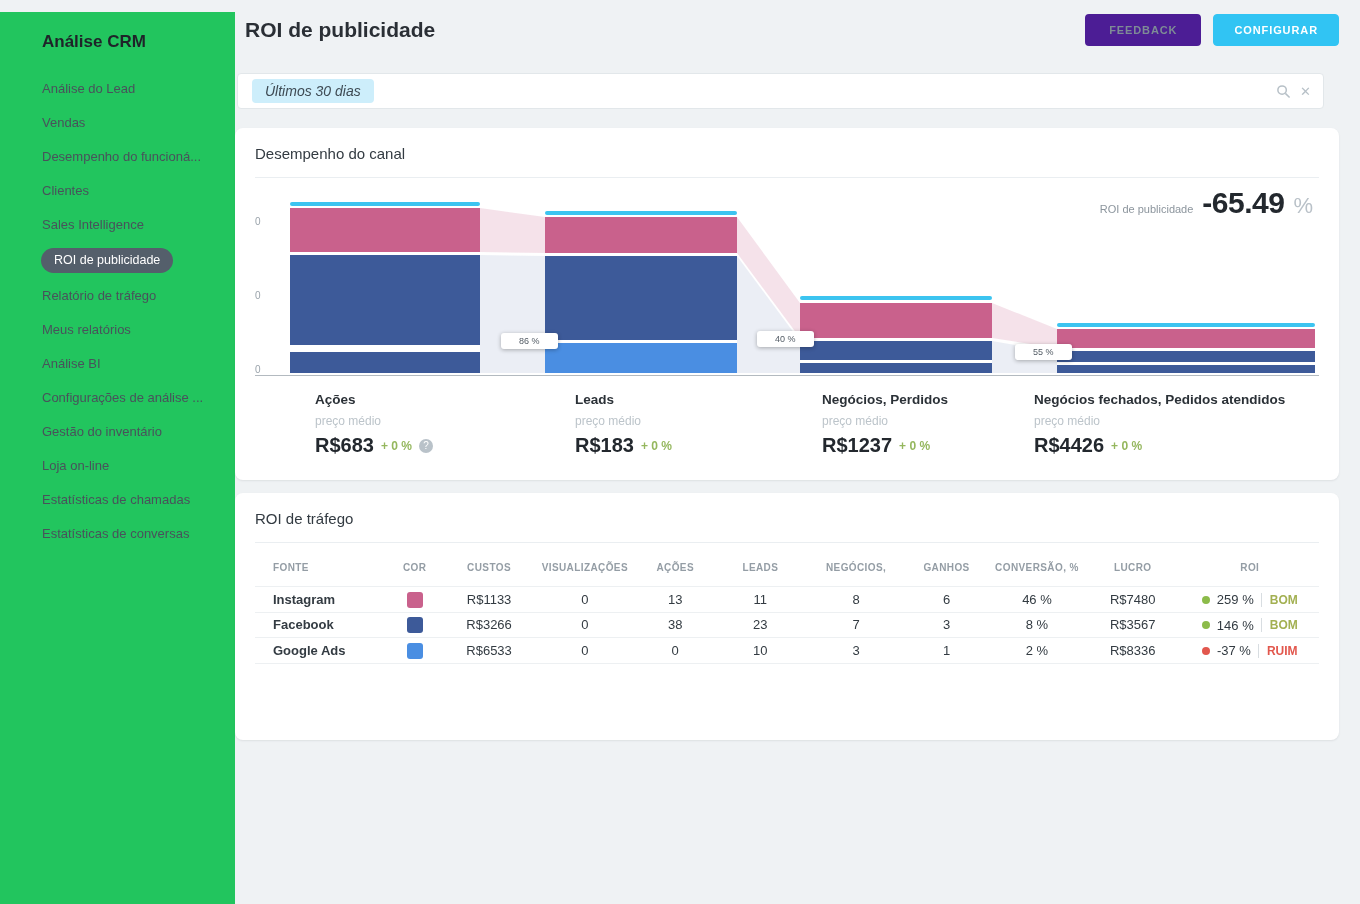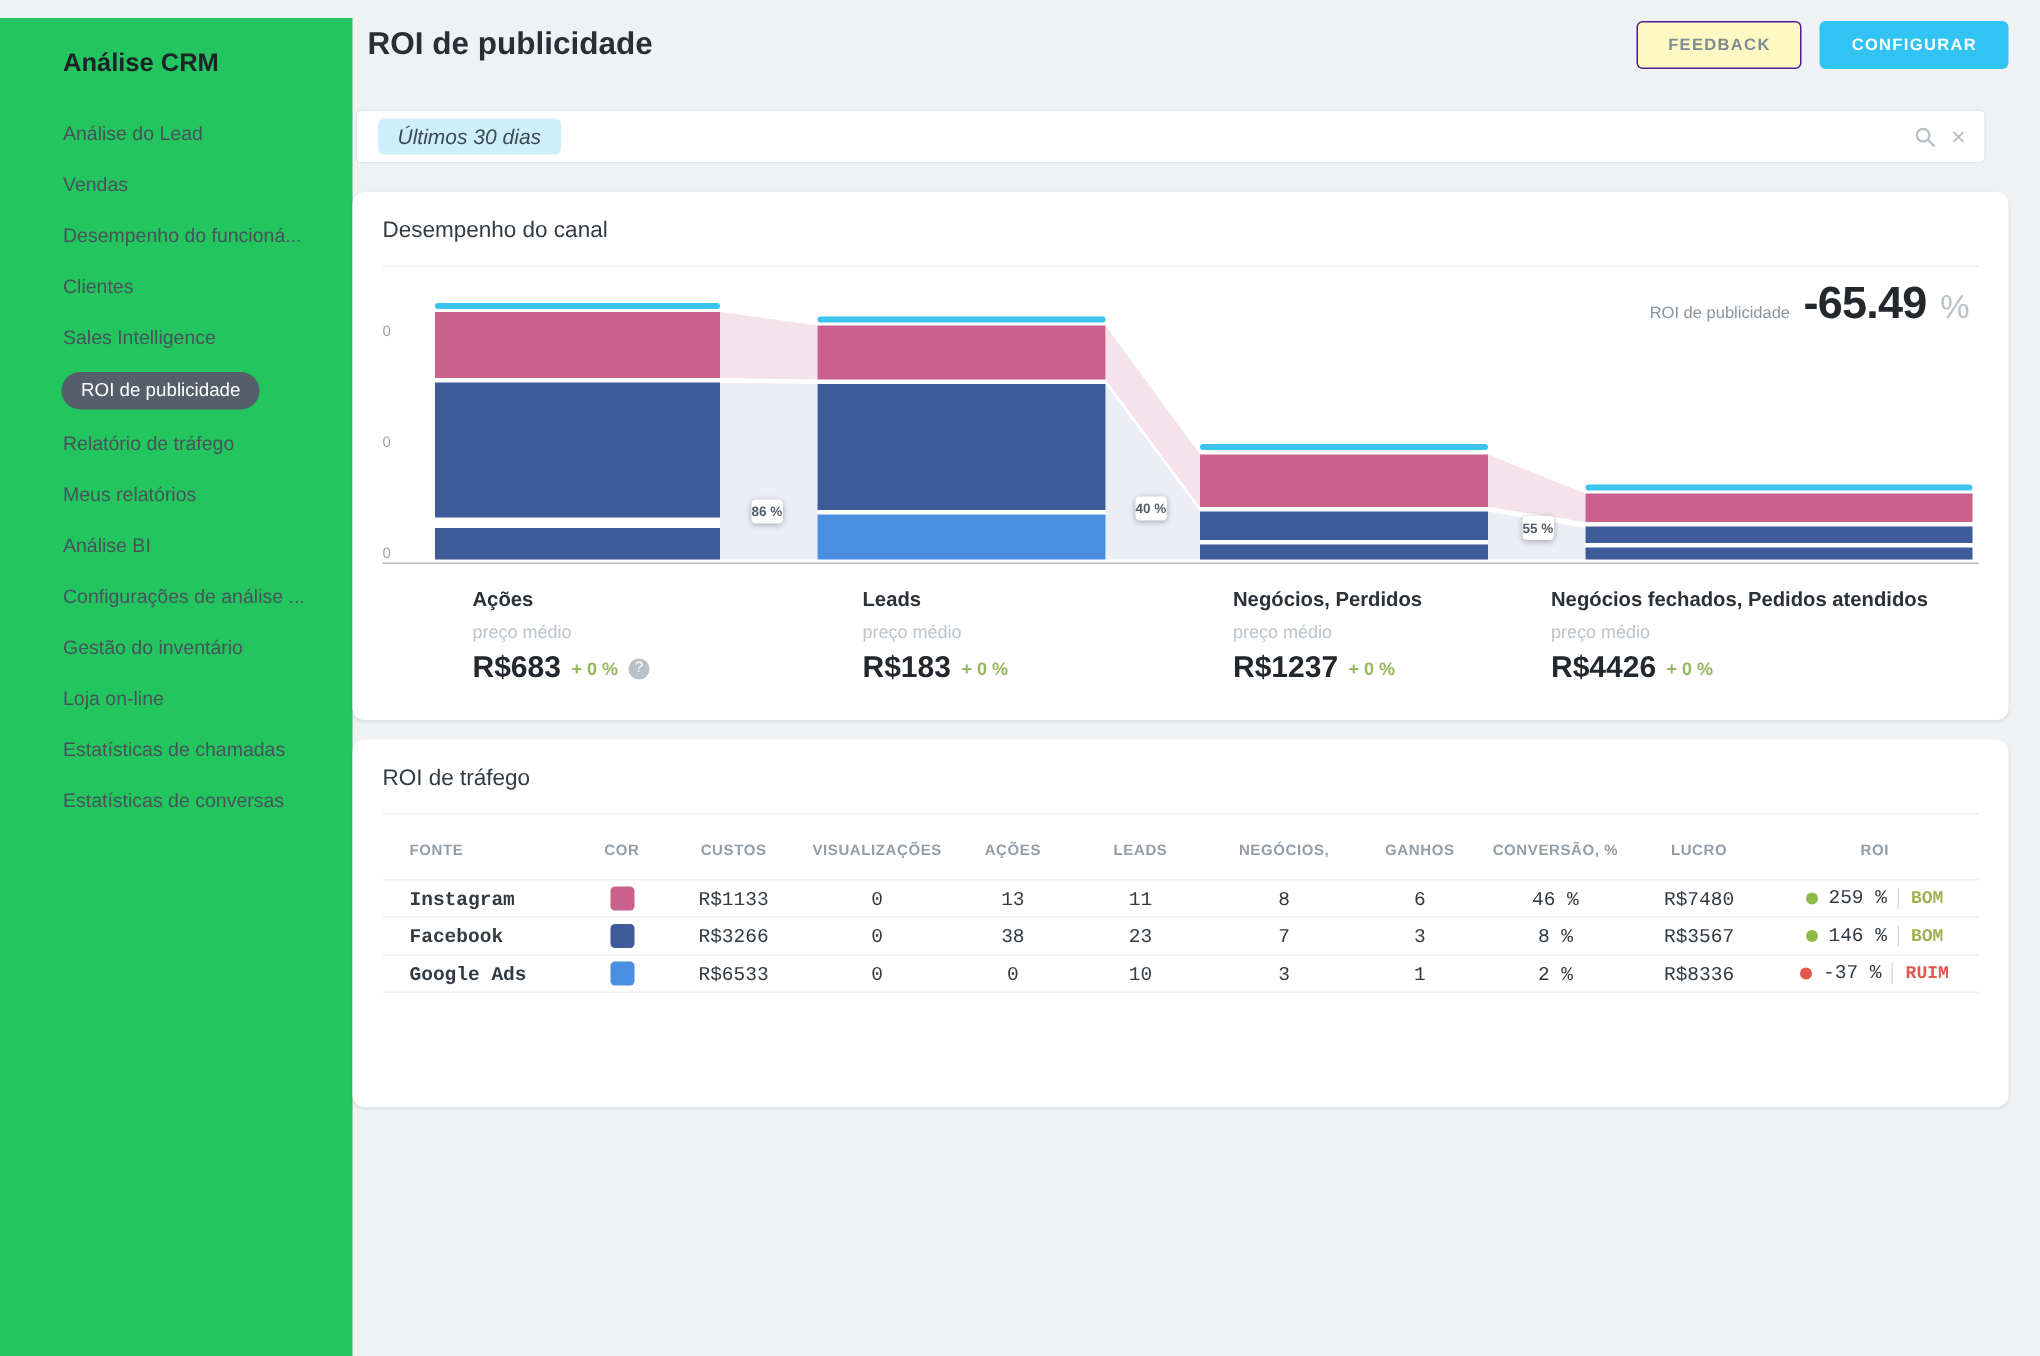--- a/index.html
+++ b/index.html
@@ -14,21 +14,21 @@
   .nav-item.nav-sub { margin-left:0; }
   .nav-item.nav-active { margin-top:-4px; margin-bottom:16px; }
   .active-pill { display:inline-block; background:#545f6b; color:#fff; border-radius:13px; padding:6px 13px; font-size:12.5px; margin-left:-1px; }
 
   
   .main { position:absolute; left:235px; top:0; width:1125px; height:904px; }
   .topbar { display:flex; align-items:center; justify-content:space-between; height:60px; padding:0 21px 0 10px; }
   .page-title { font-size:21px; font-weight:bold; color:#2a2f35; }
   .topbar-actions { display:flex; align-items:center; gap:12px; }
   .btn { height:32px; border-radius:4px; font-family:"Liberation Sans", sans-serif; font-size:11px; font-weight:bold; letter-spacing:0.9px; padding:0 20px; cursor:pointer; }
-  .btn-feedback { background:#fef9c3; border:1px solid #4c1d95; color:#7e8b96;text-align:right; }
+  .btn-feedback { background:#4c1d95; border:4px solid #4c1d95; color:#7e8b96;text-align:right; }
   .btn-configure { background:#31c4f3; border:1px solid #31c4f3; color:#ffffff; }
 
   
   .filter-bar { margin:13px 36px 19px 2px; height:36px; background:#fff; border:1px solid #e2e7ea; border-radius:4px; display:flex; align-items:center; padding:0 12px 0 14px; }
   .filter-chip { background:#cdeefb; color:#3e4a53; font-size:14px; padding:4px 13px; border-radius:4px; cursor:pointer; white-space:nowrap;font-style:italic; }
   .filter-input { flex:1; border:none; outline:none; font-size:14px; margin:0 10px; color:#333; background:transparent; font-family:"Liberation Sans", sans-serif; }
   .filter-icons { display:flex; align-items:center; gap:9px; }
   .icon-search { width:15px; height:15px; cursor:pointer; }
   .icon-close { font-size:13px; color:#b7c0c7; cursor:pointer; line-height:15px; }
 
@@ -50,37 +50,37 @@
   .seg-line { background:#3cc4f0; height:4px; border-radius:2px; }
   .seg-pink { background:#c9618c; }
   .seg-navy { background:#3d5a99; }
   .seg-blue { background:#4a8ee2; }
 
   .fconn { position:absolute; top:0; bottom:0; }
   .conn { position:absolute; left:0; top:0; width:100%; height:100%; }
   .conn.pinkish { background:#c9618c; opacity:0.18; }
   .conn.bluish { background:#3d5a99; opacity:0.10; }
 
-  .badge { position:absolute; background:#fff; border-radius:3px; padding:3px 0; font-size:9px; font-weight:bold; color:#525b64; box-shadow:0 1px 4px rgba(0,0,0,0.30); white-space:nowrap; }
+  .badge { position:absolute; background:#fff; border-radius:3px; padding:3px 18px; font-size:9px; font-weight:normal; color:#525b64; box-shadow:0 1px 4px rgba(0,0,0,0.30); white-space:nowrap; }
 
   
   .stage-stats { position:relative; height:88px; margin-top:16px; }
   .stat { position:absolute; top:0; }
   .stat-name { font-size:13.5px; font-weight:bold; color:#2b3137; margin-bottom:7px; white-space:nowrap; }
   .stat-sub { font-size:12px; color:#bcc4ca; margin-bottom:6px; }
   .stat-price-row { display:flex; align-items:center; gap:7px; }
   .stat-price { font-size:20px; font-weight:bold; color:#23282e; }
   .stat-delta { font-size:12px; font-weight:bold; color:#95b75e; }
   .info-dot { width:14px; height:14px; border-radius:50%; background:#b9c2c9; color:#fff; font-size:10px; line-height:14px; text-align:center; cursor:pointer; }
 
   
   .table-card { padding-bottom:76px; }
   .roi-table { width:100%; border-collapse:collapse; }
   .roi-table th { font-size:10px; color:#949da5; font-weight:bold; letter-spacing:0.4px; text-transform:uppercase; padding:19px 4px 13px; border-bottom:1px solid #edf0f2; text-align:center; white-space:nowrap; }
-  .roi-table td { font-size:13px; color:#333b42; padding:4px 4px; border-bottom:1px solid #edf0f2; text-align:center;font-family:Liberation Mono, monospace; }
+  .roi-table td { font-size:13px; color:#333b42; padding:4px 4px; border-bottom:1px solid #edf0f2; text-align:center; }
   .roi-table th.col-fonte, .roi-table td.cell-source { text-align:left; padding-left:18px; }
   .cell-source { font-weight:bold; color:#2b3137; }
   .swatch { width:16px; height:16px; border-radius:3px; display:inline-block; vertical-align:middle; }
   .roi-flex { display:inline-flex; align-items:center; gap:7px; }
   .dot { width:8px; height:8px; border-radius:50%; display:inline-block; }
   .dot.good { background:#8cbb4a; }
   .dot.bad { background:#e2574d; }
   .roi-val { color:#333b42; }
   .roi-tag { border-left:1px solid #d8dde1; padding-left:8px; font-weight:bold; font-size:12px; }
   .roi-tag.good { color:#a3b052; }

